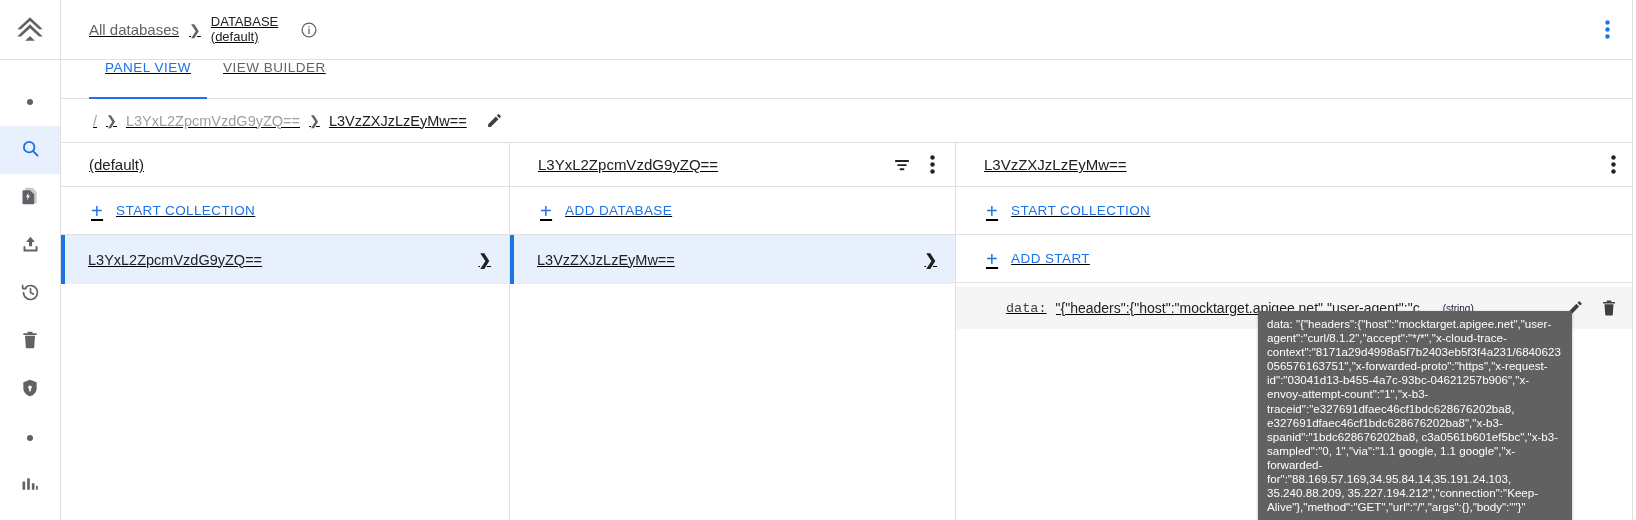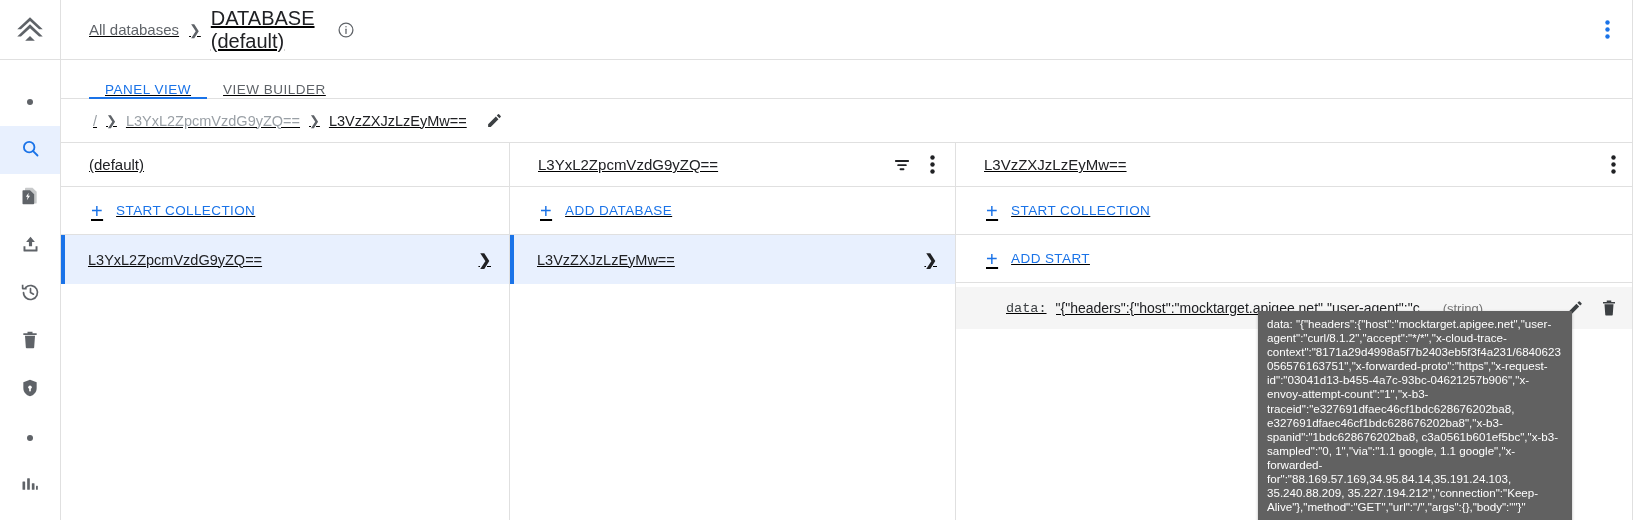--- a/index.html
+++ b/index.html
@@ -38,34 +38,34 @@
 
   .topbar {
     height: 60px; border-bottom: 1px solid #e0e0e0;
     display: flex; align-items: center; padding: 0 20px 0 28px;
     flex: 0 0 60px;
   }
   .crumbs { display: flex; align-items: center; gap: 10px; flex: 1 1 auto; }
   .crumb-link { font-size: 15px; color: #5f6368; }
   .crumb-chev { color: #5f6368; font-size: 14px; line-height: 1; }
   .crumb-db {
-    font-size: 20px; color: #202124; line-height: 1.12;
+    font-size: 13px; color: #202124; line-height: 1.12;
     max-width: 110px;
   }
   .info-icon { margin-left: 12px; color: #5f6368; display: flex; align-items: center; }
   .topbar-kebab { color: #1a73e8; display: flex; align-items: center; padding: 6px; }
 
   
   .tabs {
     height: 39px; border-bottom: 1px solid #e0e0e0;
     display: flex; align-items: stretch; padding-left: 28px;
     flex: 0 0 39px;
   }
   .tab {
-    display: flex; align-items: flex-end; padding: 0 16px;
+    display: flex; align-items: flex-start; padding: 0 16px;
     font-size: 13.5px; letter-spacing: .5px; color: #5f6368;
     border-bottom: 2px solid transparent; margin-bottom: -1px;
   }
   .tab.active { color: #1a73e8; border-bottom-color: #1a73e8; font-weight: 500; }
 
   
   .pathbar {
     height: 44px; border-bottom: 1px solid #e0e0e0;
     display: flex; align-items: center; gap: 9px; padding-left: 32px;
     flex: 0 0 44px;
@@ -113,21 +113,21 @@
   }
   .field-key {
     font-family: "Liberation Mono", monospace;
     font-size: 13.5px; color: #3c4043;
   }
   .field-val {
     font-size: 14px; color: #202124;
     white-space: nowrap; overflow: hidden; text-overflow: ellipsis;
     max-width: 430px;
   }
-  .field-type { font-size: 13px; color: #737373; white-space: nowrap; }
+  .field-type { font-size: 10px; color: #0f172a; white-space: nowrap; }
   .field-actions { margin-left: auto; display: flex; align-items: center; gap: 16px; padding-right: 8px; }
   .field-actions .ico { color: #3c4043; display: flex; }
 
   
   .tooltip {
     position: absolute; left: 1258px; top: 311px;
     width: 314px; padding: 6px 9px 8px 9px;
     background: #616161; color: #ffffff;
     font-size: 11.6px; line-height: 14.1px;
     word-break: break-word; border-radius: 1px;

